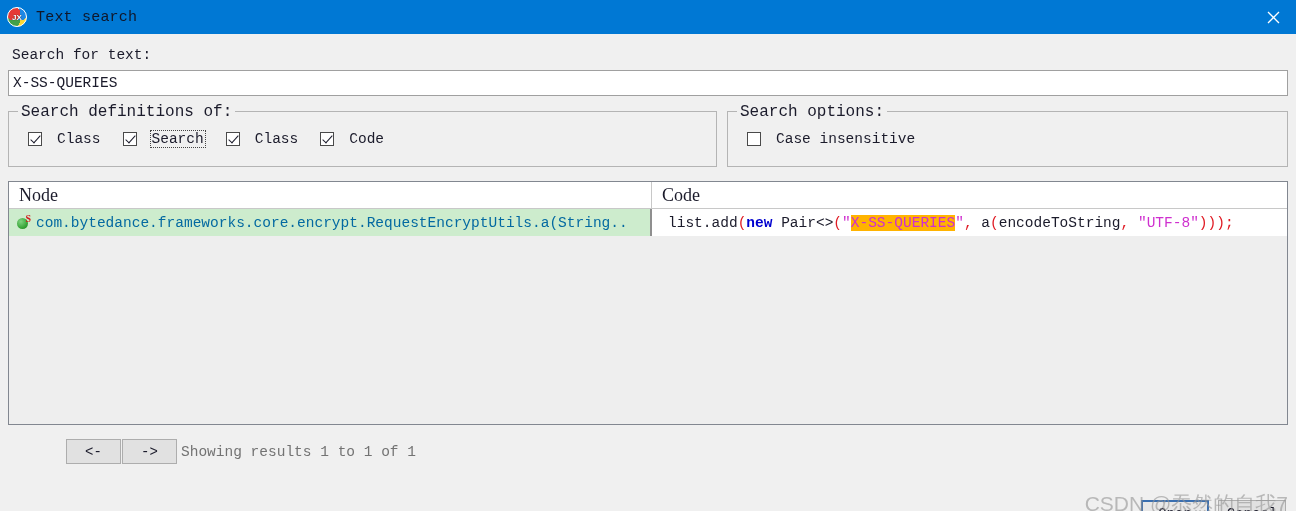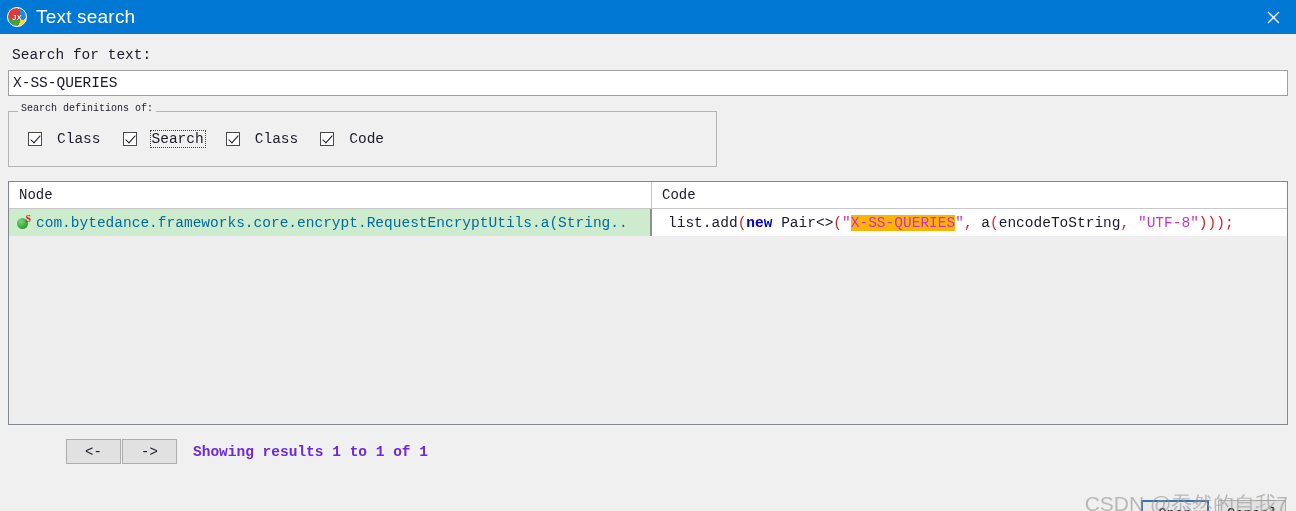--- a/index.html
+++ b/index.html
@@ -32,23 +32,23 @@
   }
   .title-icon::after {
     content: "JX";
     position: absolute; inset: 0;
     display: flex; align-items: center; justify-content: center;
     font-family: "Liberation Sans", sans-serif;
     font-size: 8px; font-weight: bold; color: #fff;
     text-shadow: 0 0 1px #000;
   }
   .title-text {
-    color: #ffffff;
-    font-family: Liberation Sans, sans-serif;
-    font-size: 19px;
+    color: #0f172a;
+    font-family: Liberation Mono, monospace;
+    font-size: 15px;
     letter-spacing: .2px;
   }
   .title-close {
     position: absolute; right: 0; top: 0;
     width: 46px; height: 34px;
     display: flex; align-items: center; justify-content: center;
     cursor: pointer;
   }
   .title-close svg { display: block; }
 
@@ -91,21 +91,21 @@
     background: #f0f0f0;
   }
   .groupbox.defs { width: 709px; }
   .groupbox.opts { width: 561px; }
   .group-legend {
     position: absolute;
     top: -9px; left: 9px;
     background: #f0f0f0;
     padding: 0 3px;
     font-family: "Liberation Mono", monospace;
-    font-size: 10px;
+    font-size: 16px;
     color: #1b1b2b;
     white-space: nowrap;
   }
   .checkrow {
     display: flex; align-items: center;
     height: 100%;
     padding-left: 18px;
     gap: 20px;
   }
   .checkitem {
@@ -151,22 +151,22 @@
     overflow: hidden;
   }
   .thead {
     display: flex;
     height: 27px;
     background: #ffffff;
     border-bottom: 1px solid #c8c8c8;
     flex: 0 0 auto;
   }
   .th {
-    font-family: Liberation Mono, monospace;
-    font-size: 14px;
+    font-family: Liberation Serif, serif;
+    font-size: 18px;
     color: #1b1b2b;
     display: flex; align-items: center;
     padding-left: 10px;
     background: #ffffff;
     cursor: pointer;
   }
   .th.node { width: 643px; border-right: 1px solid #c8c8c8; }
   .th.code { flex: 1 1 auto; }
 
   .trow {
@@ -241,25 +241,24 @@
     background: #e1e1e1;
     border: 1px solid #adadad;
     font-family: "Liberation Mono", monospace;
     font-size: 14px;
     color: #1b1b2b;
     display: flex; align-items: center; justify-content: center;
     cursor: pointer;
   }
   .pgbtn + .pgbtn { margin-left: 1px; }
   .pager-status {
-    margin-left: 16px;
-    font-family: "Liberation Mono", monospace;
-    font-size: 14.5px;
-    color: #6d28d9;
-    font-weight: bold;
+    margin-left: 4px;
+    font-family: "Liberation Mono", monospace;
+    font-size: 14.5px;
+    color: #737373;
   }
 
   
   .actions {
     position: absolute;
     right: 10px; bottom: -4px;
     display: flex; gap: 9px;
   }
   .btn {
     width: 68px; height: 28px;
@@ -331,20 +330,29 @@
         </div>
 
         <div class="checkitem">
           <span class="ck-box checked"></span>
           <span class="ck-label">Code</span>
         </div>
 
       </div>
     </div>
 
+    <div class="groupbox opts">
+      <div class="group-legend">Search options:</div>
+      <div class="checkrow">
+        <div class="checkitem">
+          <span class="ck-box"></span>
+          <span class="ck-label">Case insensitive</span>
+        </div>
+      </div>
+    </div>
 
   </div>
 
   <div class="table-wrap">
     <div class="thead">
       <div class="th node">Node</div>
       <div class="th code">Code</div>
     </div>
 
     <div class="trow">

